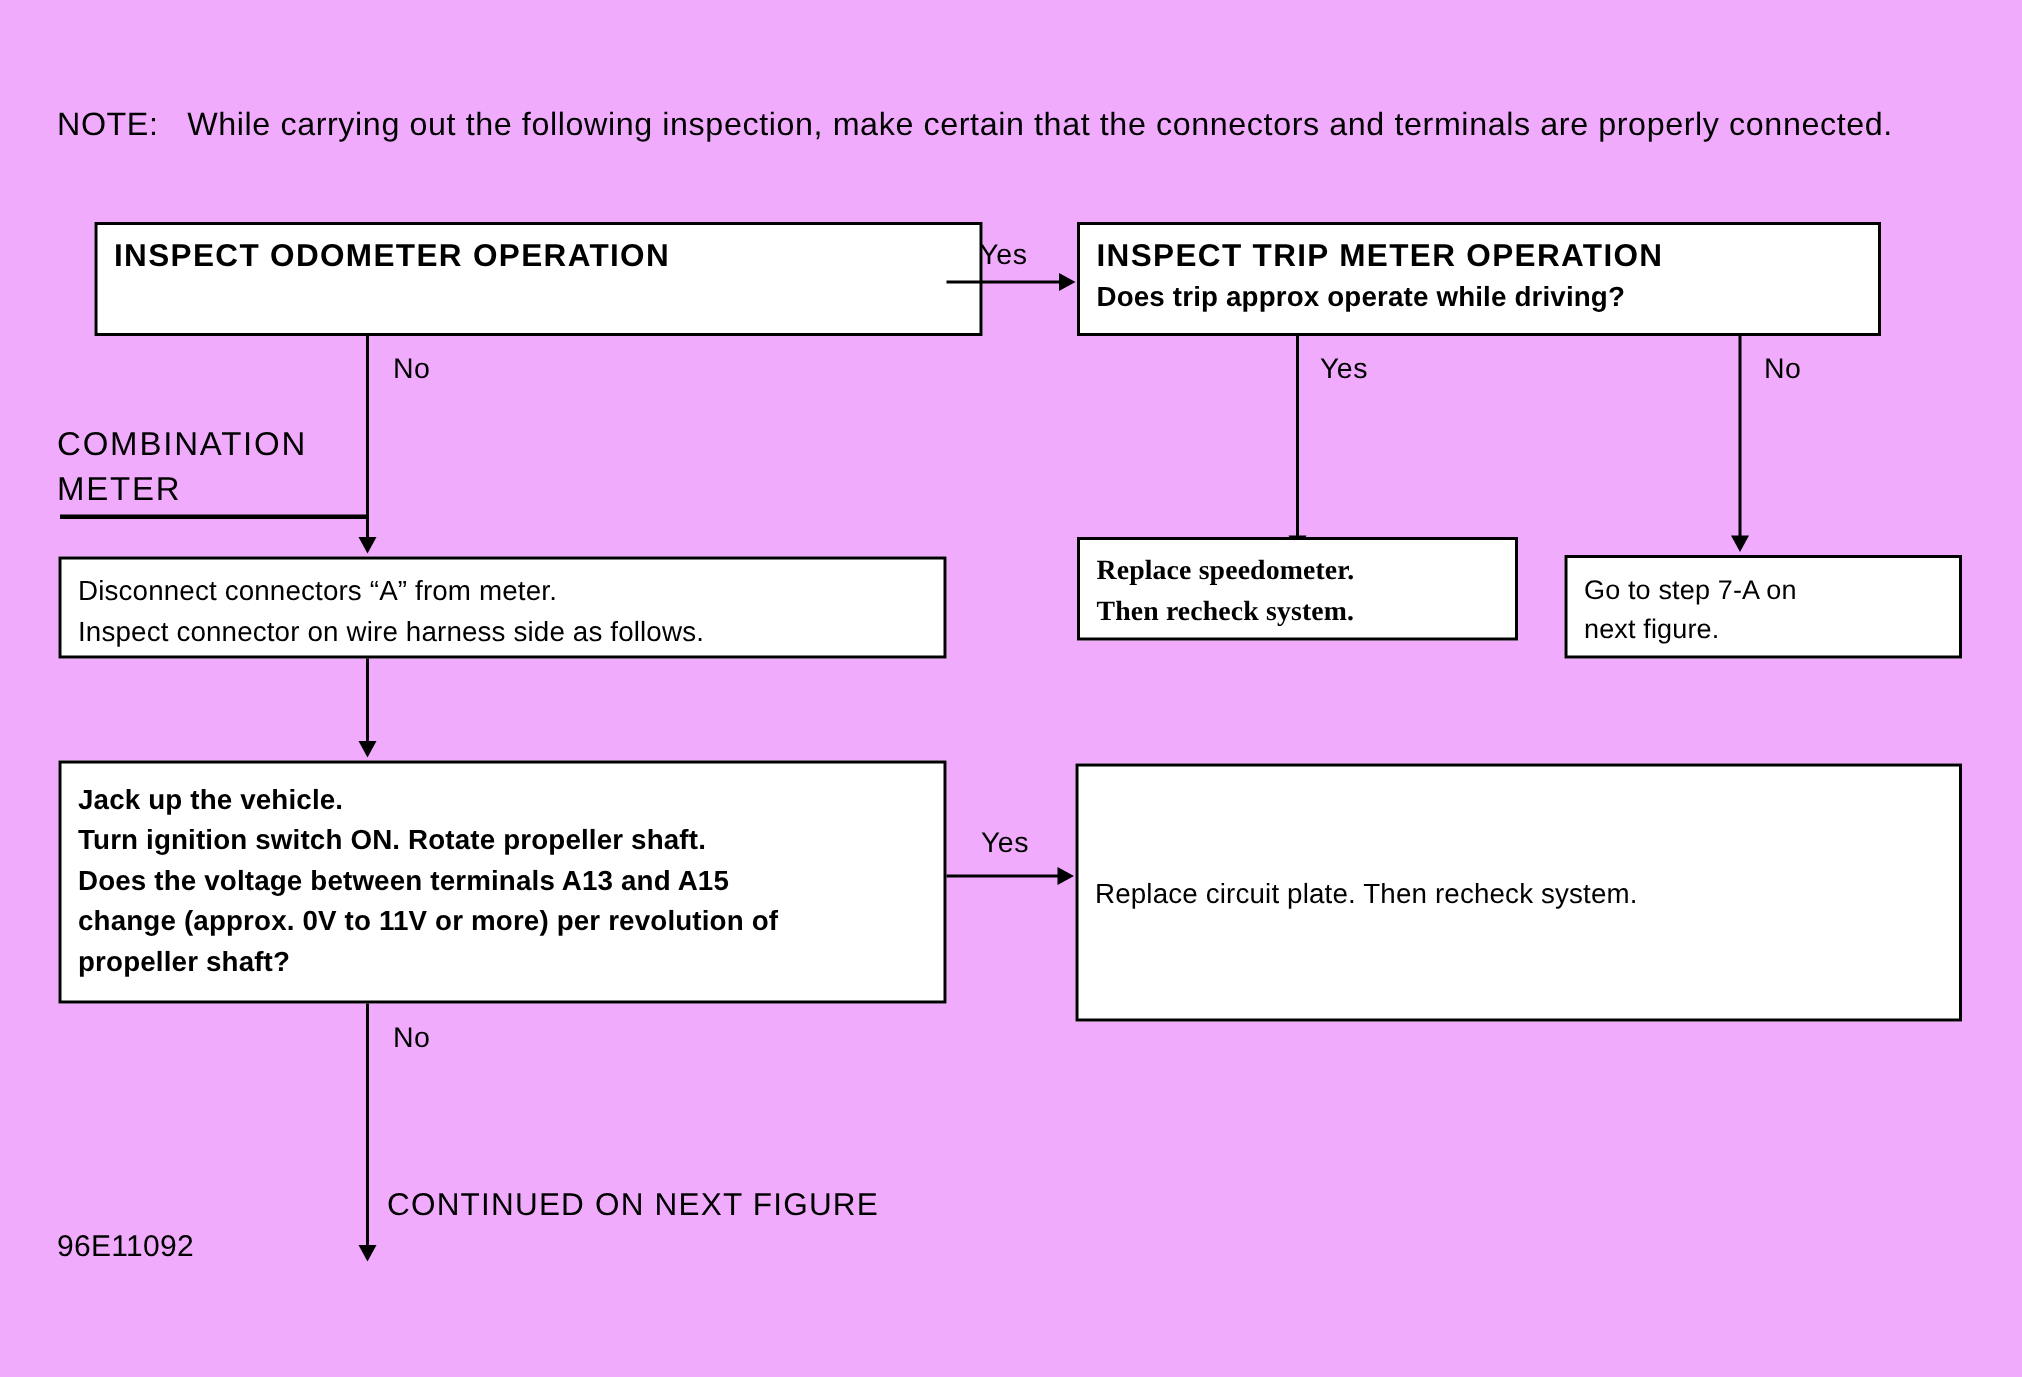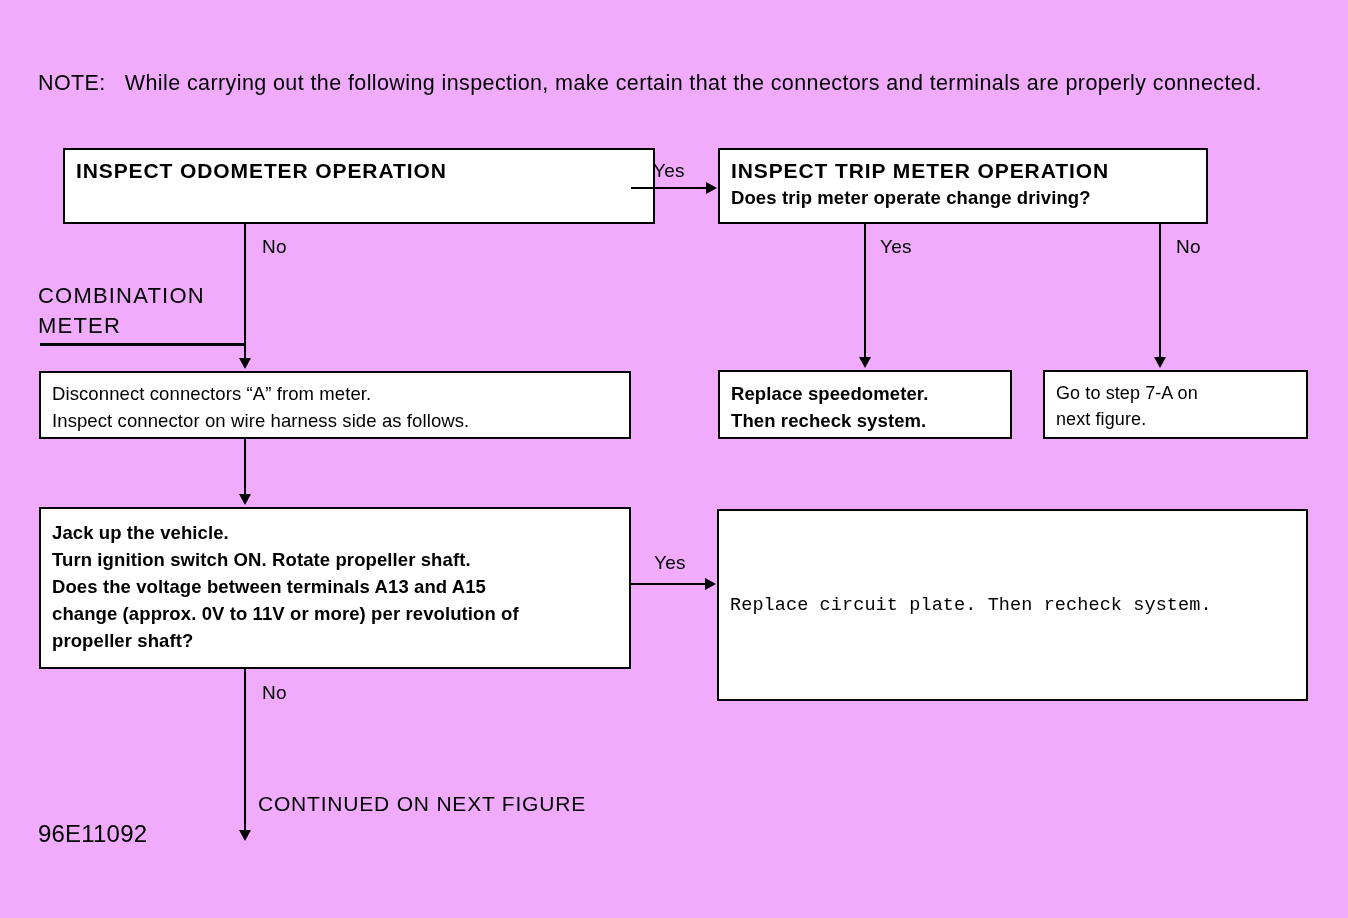--- a/index.html
+++ b/index.html
@@ -58,26 +58,26 @@
   }
   .box-line.bold {
     font-weight: bold;
   }
   .box-line.semi {
     font-weight: bold;
   }
 
   
   #box-odometer     { left: 39px;   top: 148px; width: 592px;  height: 76px; margin-left: 24px; }
-  #box-tripmeter    { left: 718px;  top: 148px; width: 490px;  height: 76px; }
+  #box-tripmeter    { left: 718px;  top: 148px; width: 536px;  height: 76px; }
   #box-disconnect   { left: 39px;   top: 371px; width: 592px;  height: 68px; }
-  #box-speedometer  { left: 718px;  top: 370px; width: 294px;  height: 69px; }
+  #box-speedometer  { left: 718px;  top: 358px; width: 294px;  height: 69px; font-family: Liberation Serif, serif; }
   #box-gotostep     { left: 1043px; top: 370px; width: 265px;  height: 69px; }
   #box-jackup       { left: 39px;   top: 507px; width: 592px;  height: 162px; }
-  #box-circuitplate { left: 717px;  top: 509px; width: 591px;  height: 192px; font-family: Liberation Mono, monospace; }
+  #box-circuitplate { left: 717px;  top: 509px; width: 591px;  height: 172px; }
 
   #box-jackup .inner { padding: 10px 11px; }
   #box-circuitplate .inner {
     padding: 0 11px;
     height: 100%;
     display: flex;
     align-items: center;
   }
   #box-speedometer .inner,
   #box-gotostep .inner { padding: 8px 11px; }
@@ -139,39 +139,39 @@
   }
 
   
   .footer-text {
     position: absolute;
     font-size: 21px;
     letter-spacing: 0.8px;
     white-space: nowrap;
   }
   #continued-label { left: 258px; top: 792px; }
-  #figure-code     { left: 38px;  top: 820px; font-size: 24px; letter-spacing: 0.2px; }
+  #figure-code     { left: 38px;  top: 820px; font-size: 20px; letter-spacing: 0.2px; }
 </style>
 </head>
 <body>
 
 <div id="page">
 
   <div class="note">NOTE:   While carrying out the following inspection, make certain that the connectors and terminals are properly connected.</div>
 
   <div class="box" id="box-odometer">
     <div class="inner">
       <div class="box-title">INSPECT ODOMETER OPERATION</div>
     </div>
   </div>
 
   <div class="box" id="box-tripmeter">
     <div class="inner">
       <div class="box-title">INSPECT TRIP METER OPERATION</div>
-      <div class="box-line semi">Does trip meter operate change driving?</div>
+      <div class="box-line semi">Does trip approx operate while driving?</div>
     </div>
   </div>
 
   <div class="hline" style="left:631px; top:187px; width:76px;"></div>
   <div class="arrow-right" style="left:706px; top:182px;"></div>
   <div class="branch-label" style="left:653px; top:160px;">Yes</div>
 
   <div class="vline" style="left:244px; top:224px; height:136px;"></div>
   <div class="arrow-down" style="left:239px; top:358px;"></div>
   <div class="branch-label" style="left:262px; top:236px;">No</div>

